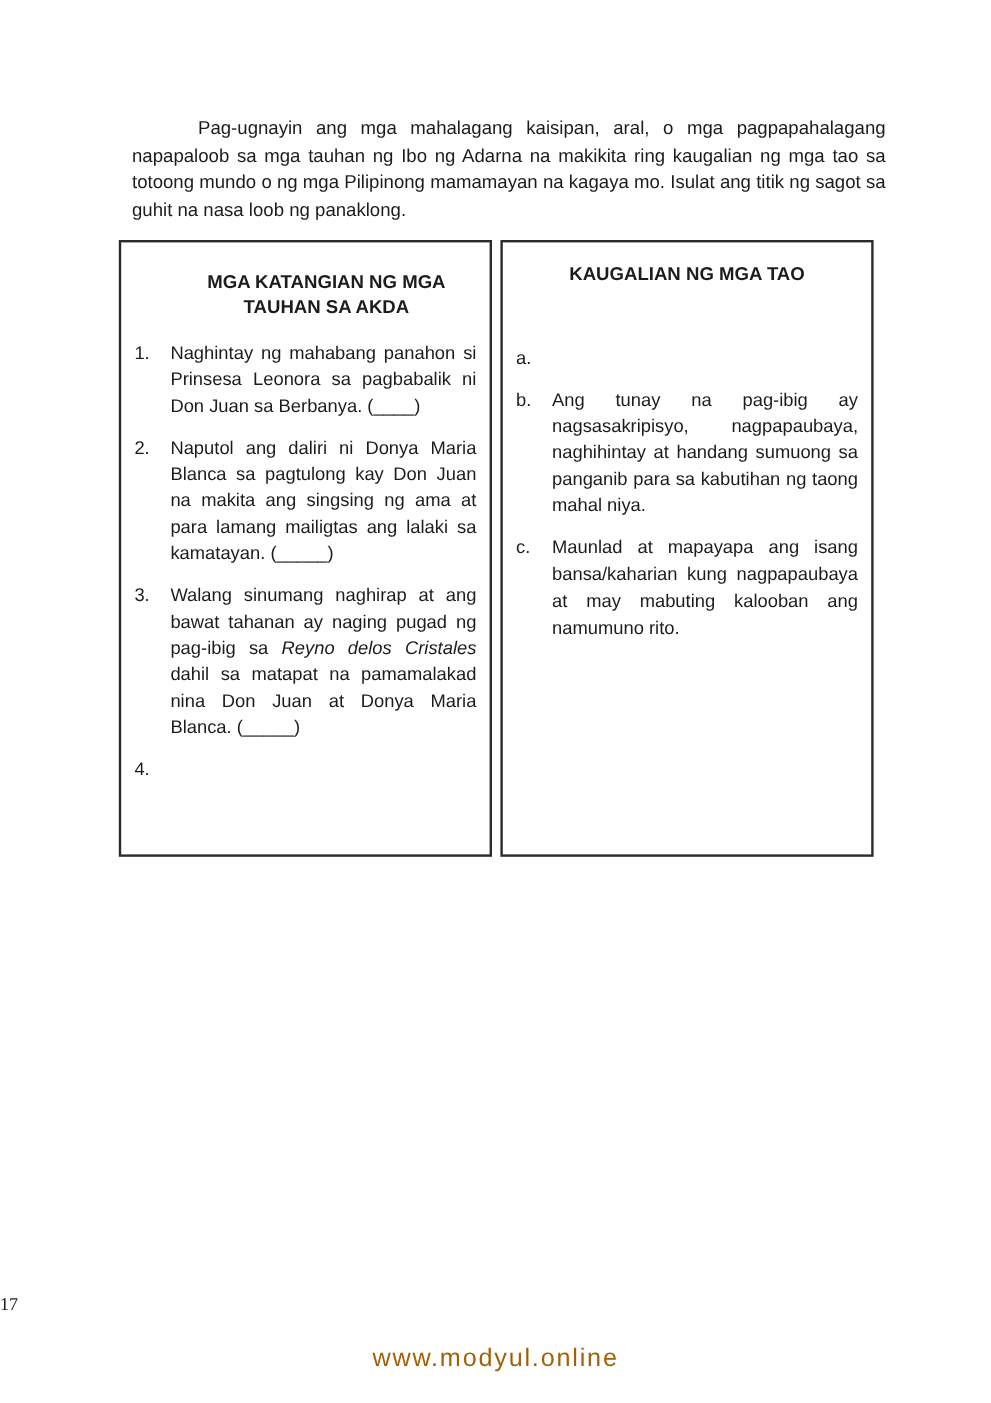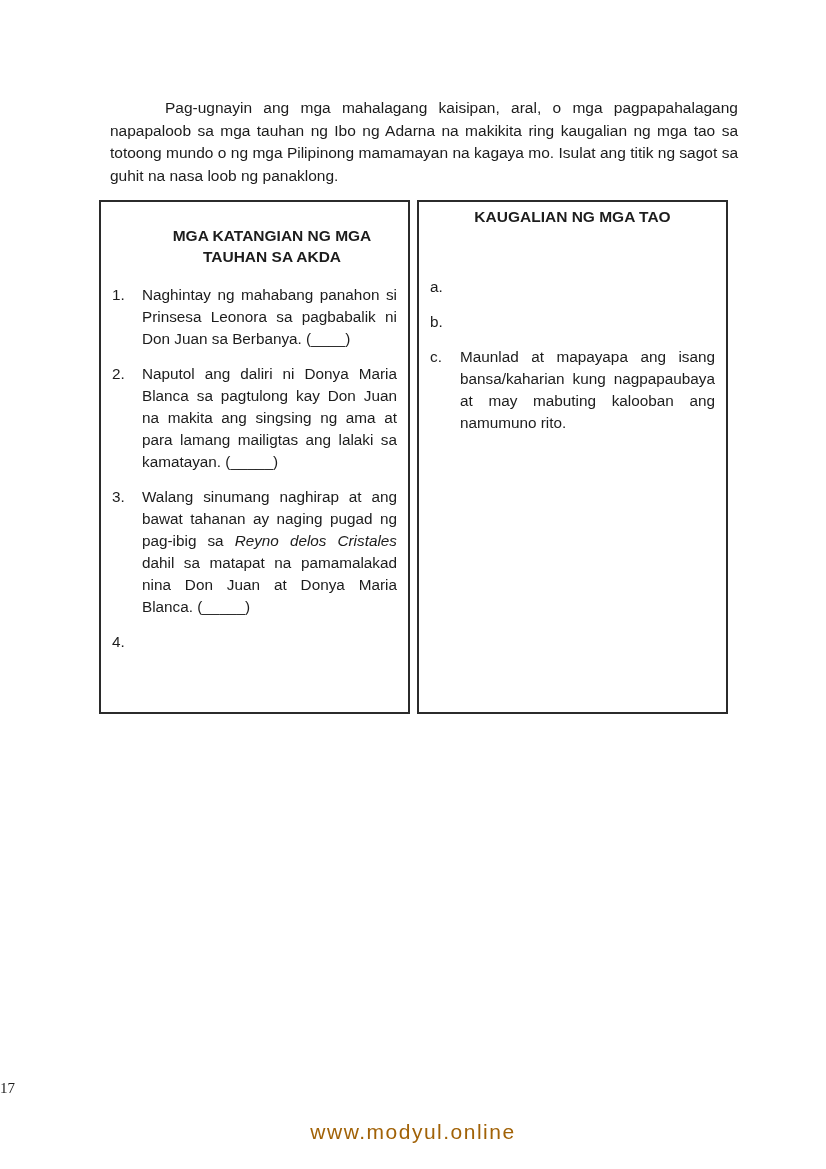--- a/index.html
+++ b/index.html
@@ -43,21 +43,21 @@
     background: #ffffff;
     overflow: hidden;
   }
   .box-header {
     font-weight: bold;
     text-align: center;
     font-size: 15.5px;
     line-height: 1.38;
   }
   .box-left .box-header { padding: 23px 12px 0; margin-left: 35px; }
-  .box-right .box-header { padding: 4px 12px 0; }
+  .box-right .box-header { padding: 16px 12px 0; }
   .items { margin-top: 16px; }
   .box-right .items { margin-top: 49px; }
   .item {
     display: flex;
     padding: 0 11px 0 11px;
     margin-bottom: 13px;
     font-size: 15.3px;
     line-height: 1.44;
   }
   .item-num {
@@ -125,20 +125,21 @@
     </div>
 
     <div class="box box-right">
       <div class="box-header">KAUGALIAN NG MGA TAO</div>
       <div class="items">
         <div class="item">
           <span class="item-num">a.</span>
         </div>
         <div class="item">
           <span class="item-num">b.</span>
+          <span class="item-text">Ang tunay na pag-ibig ay nagsasakripisyo, nagpapaubaya, naghihintay at handang sumuong sa panganib para sa kabutihan ng taong mahal niya.</span>
         </div>
         <div class="item">
           <span class="item-num">c.</span>
           <span class="item-text">Maunlad at mapayapa ang isang bansa/kaharian kung nagpapaubaya at may mabuting kalooban ang namumuno rito.</span>
         </div>
       </div>
     </div>
 
   </div>
 

